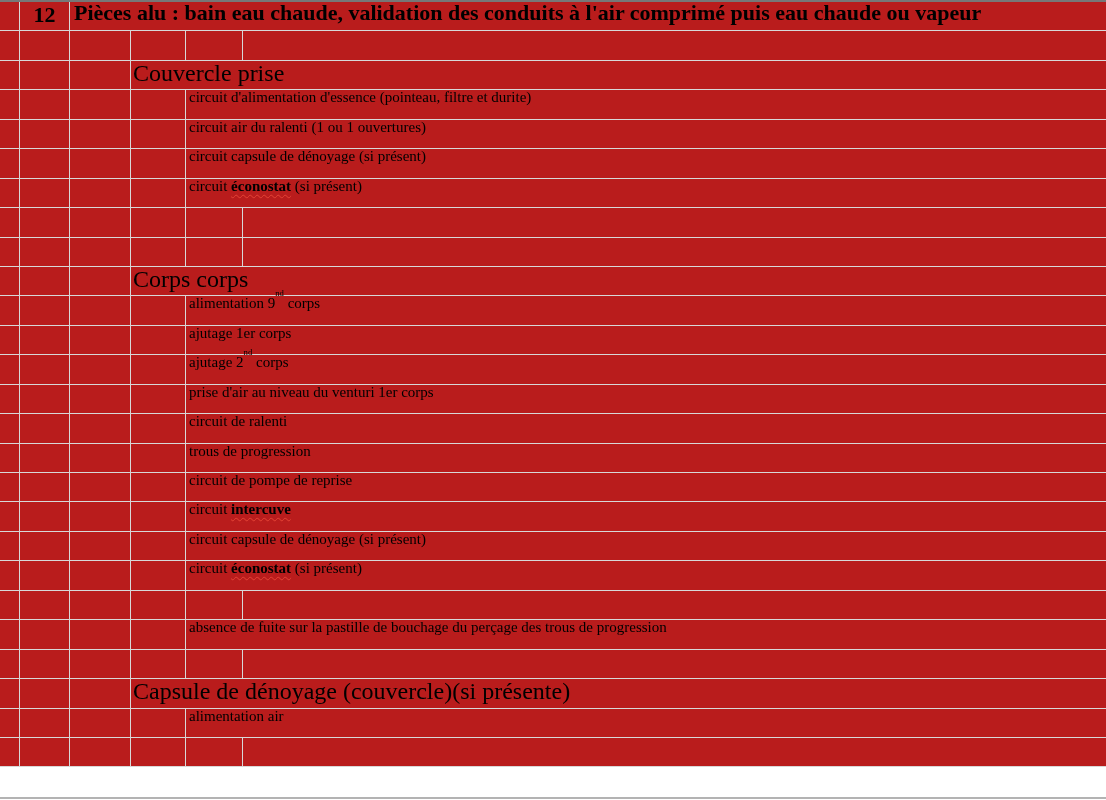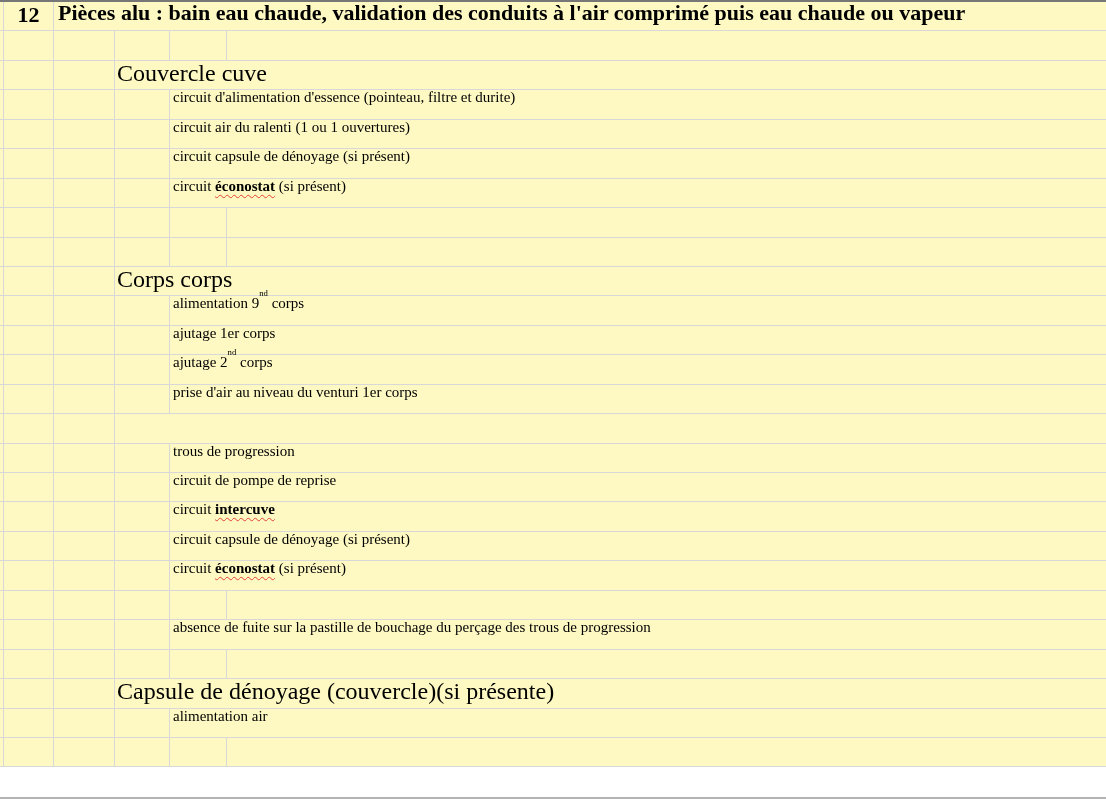--- a/index.html
+++ b/index.html
@@ -14,22 +14,22 @@
   .sheet{position:absolute;left:0;top:0;width:1106px;height:800px;}
   .edge{position:absolute;left:0;width:1106px;height:2px;}
   .edge-top{top:0;background:var(--edge-top,#777);}
   .edge-bottom{top:797px;background:var(--edge-bottom,#b3b3b3);}
   .rows{position:absolute;left:0;top:2px;width:1106px;}
   .row{
     display:flex;
     height:29.45px;
     box-sizing:border-box;
     border-bottom:1px solid var(--grid,#d8d8d8);
-    padding-left:3px;
-    background:#fef9c3;
+    padding-left:19px;
+    background:#b91c1c;
   }
   .cell{
     box-sizing:border-box;
     height:100%;
     border-left:1px solid var(--grid,#d8d8d8);
     flex:0 0 auto;
   }
   .col-a{width:50px;}
   .col-b{width:61px;}
   .col-c{width:55px;}
@@ -82,21 +82,21 @@
       <div class="row row-empty">
         <div class="cell col-a"></div>
         <div class="cell col-b"></div>
         <div class="cell col-c"></div>
         <div class="cell col-d"></div>
         <div class="cell col-e"></div>
       </div>
       <div class="row row-section">
         <div class="cell col-a"></div>
         <div class="cell col-b"></div>
-        <div class="cell textcell section-text"><span>Couvercle cuve</span></div>
+        <div class="cell textcell section-text"><span>Couvercle prise</span></div>
       </div>
       <div class="row row-item">
         <div class="cell col-a"></div>
         <div class="cell col-b"></div>
         <div class="cell col-c"></div>
         <div class="cell textcell item-text"><span>circuit d'alimentation d'essence (pointeau, filtre et durite)</span></div>
       </div>
       <div class="row row-item">
         <div class="cell col-a"></div>
         <div class="cell col-b"></div>
@@ -155,20 +155,21 @@
       <div class="row row-item">
         <div class="cell col-a"></div>
         <div class="cell col-b"></div>
         <div class="cell col-c"></div>
         <div class="cell textcell item-text"><span>prise d'air au niveau du venturi 1er corps</span></div>
       </div>
       <div class="row row-item">
         <div class="cell col-a"></div>
         <div class="cell col-b"></div>
         <div class="cell col-c"></div>
+        <div class="cell textcell item-text"><span>circuit de ralenti</span></div>
       </div>
       <div class="row row-item">
         <div class="cell col-a"></div>
         <div class="cell col-b"></div>
         <div class="cell col-c"></div>
         <div class="cell textcell item-text"><span>trous de progression</span></div>
       </div>
       <div class="row row-item">
         <div class="cell col-a"></div>
         <div class="cell col-b"></div>

